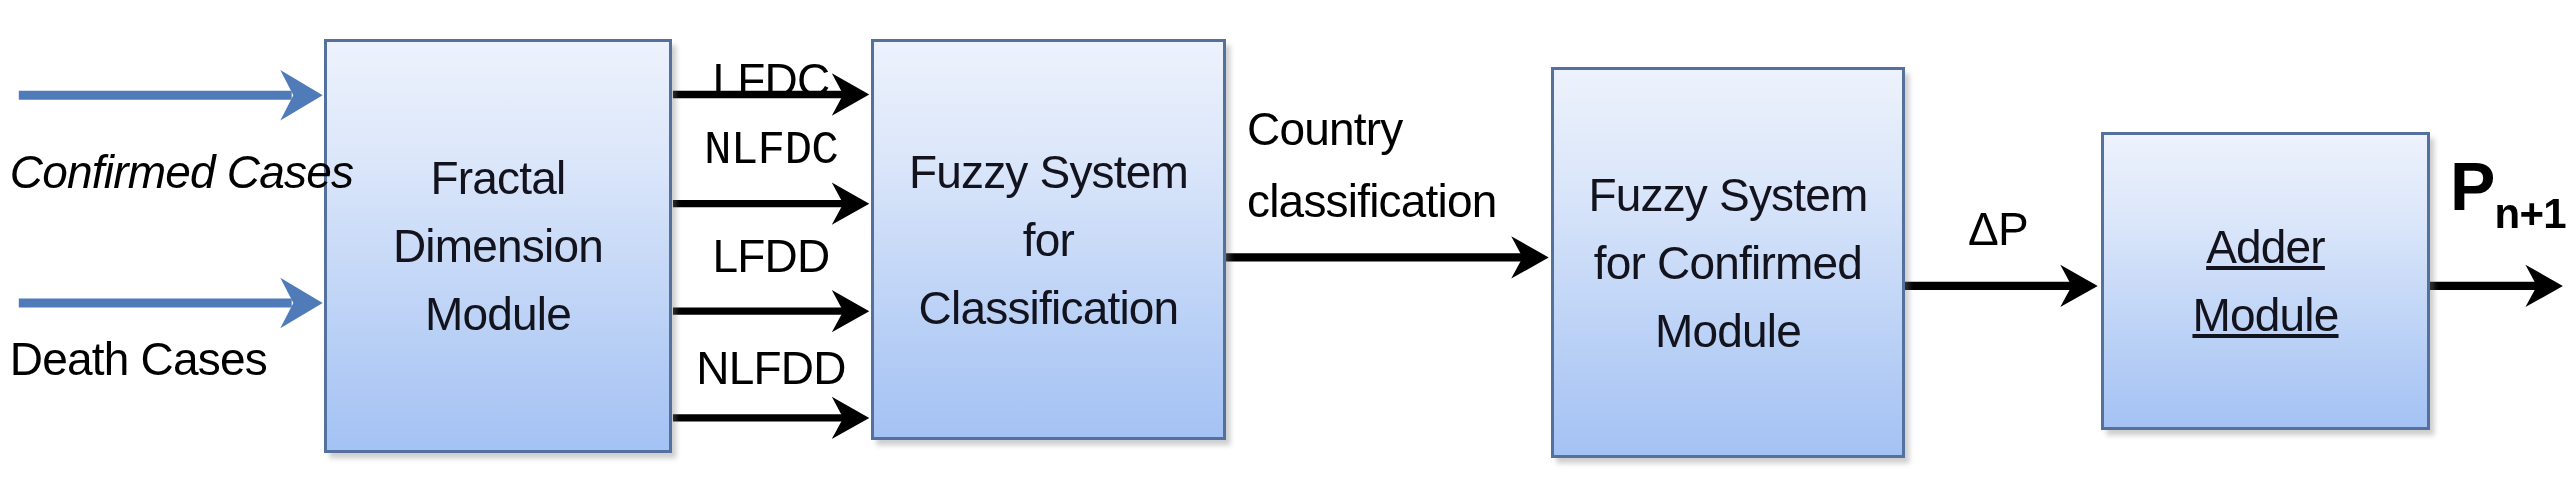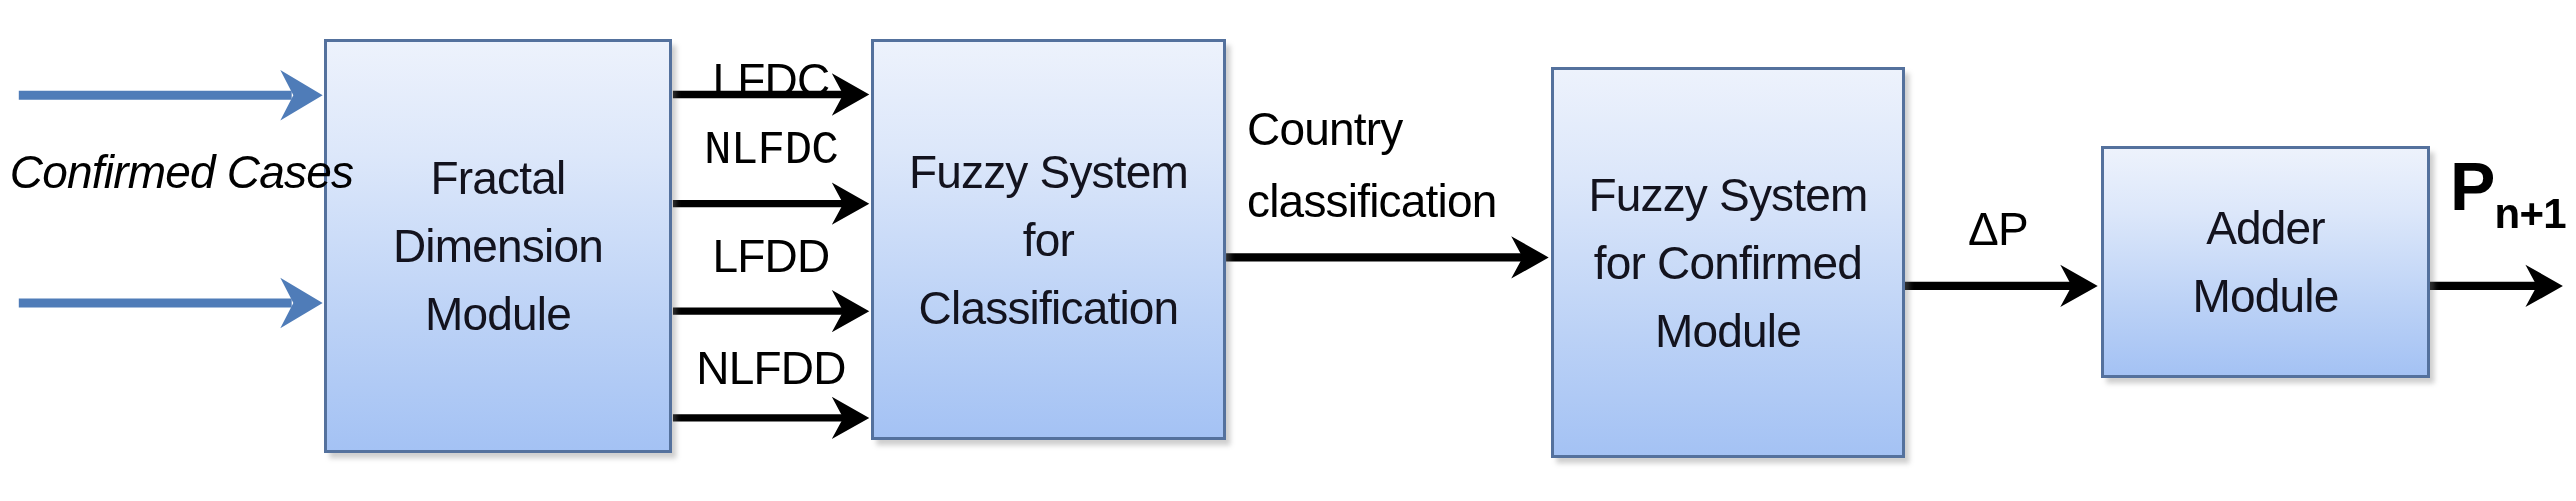--- a/index.html
+++ b/index.html
@@ -19,21 +19,21 @@
     box-shadow:4.9px 5.7px 4.9px rgba(125,125,125,0.38);
     display:flex;flex-direction:column;justify-content:center;align-items:center;
     text-align:center;
     color:#13131e;
     font-size:46px;line-height:68px;
     letter-spacing:-0.8px;
   }
   #box-fractal    {left:324px; top:39px;  width:348px; height:414px;}
   #box-classifier {left:871px;top:39px;  width:355px; height:401px;}
   #box-predictor  {left:1551px;top:67px;  width:354px; height:391px;}
-  #box-adder      {left:2101px;top:146px; width:329px; height:232px;}
+  #box-adder      {left:2101px;top:132px; width:329px; height:298px;text-decoration:underline;}
   .module-line{white-space:nowrap;}
   .lbl{
     position:absolute;color:#000;
     font-size:46px;line-height:54px;
     letter-spacing:-0.8px;white-space:nowrap;
   }
   #lbl-confirmed{left:9.8px;top:145px;font-style:italic;}
   #lbl-death{left:9.8px;top:332px;}
   .sig{left:675px;width:192px;text-align:center;}
   #lbl-lfdc {top:9px;margin-top:44px;}
@@ -116,20 +116,21 @@
     <div class="module-line">for Confirmed</div>
     <div class="module-line">Module</div>
   </div>
 
   <div class="module" id="box-adder">
     <div class="module-line">Adder</div>
     <div class="module-line">Module</div>
   </div>
 
   <div class="lbl" id="lbl-confirmed">Confirmed Cases</div>
+  <div class="lbl" id="lbl-death">Death Cases</div>
 
   <div class="lbl sig" id="lbl-lfdc">LFDC</div>
   <div class="lbl sig" id="lbl-nlfdc">NLFDC</div>
   <div class="lbl sig" id="lbl-nlfdd">NLFDD</div>
   <div class="lbl sig" id="lbl-lfdd">LFDD</div>
 
   <div class="lbl" id="lbl-country">
     <div>Country</div>
     <div>classification</div>
   </div>

